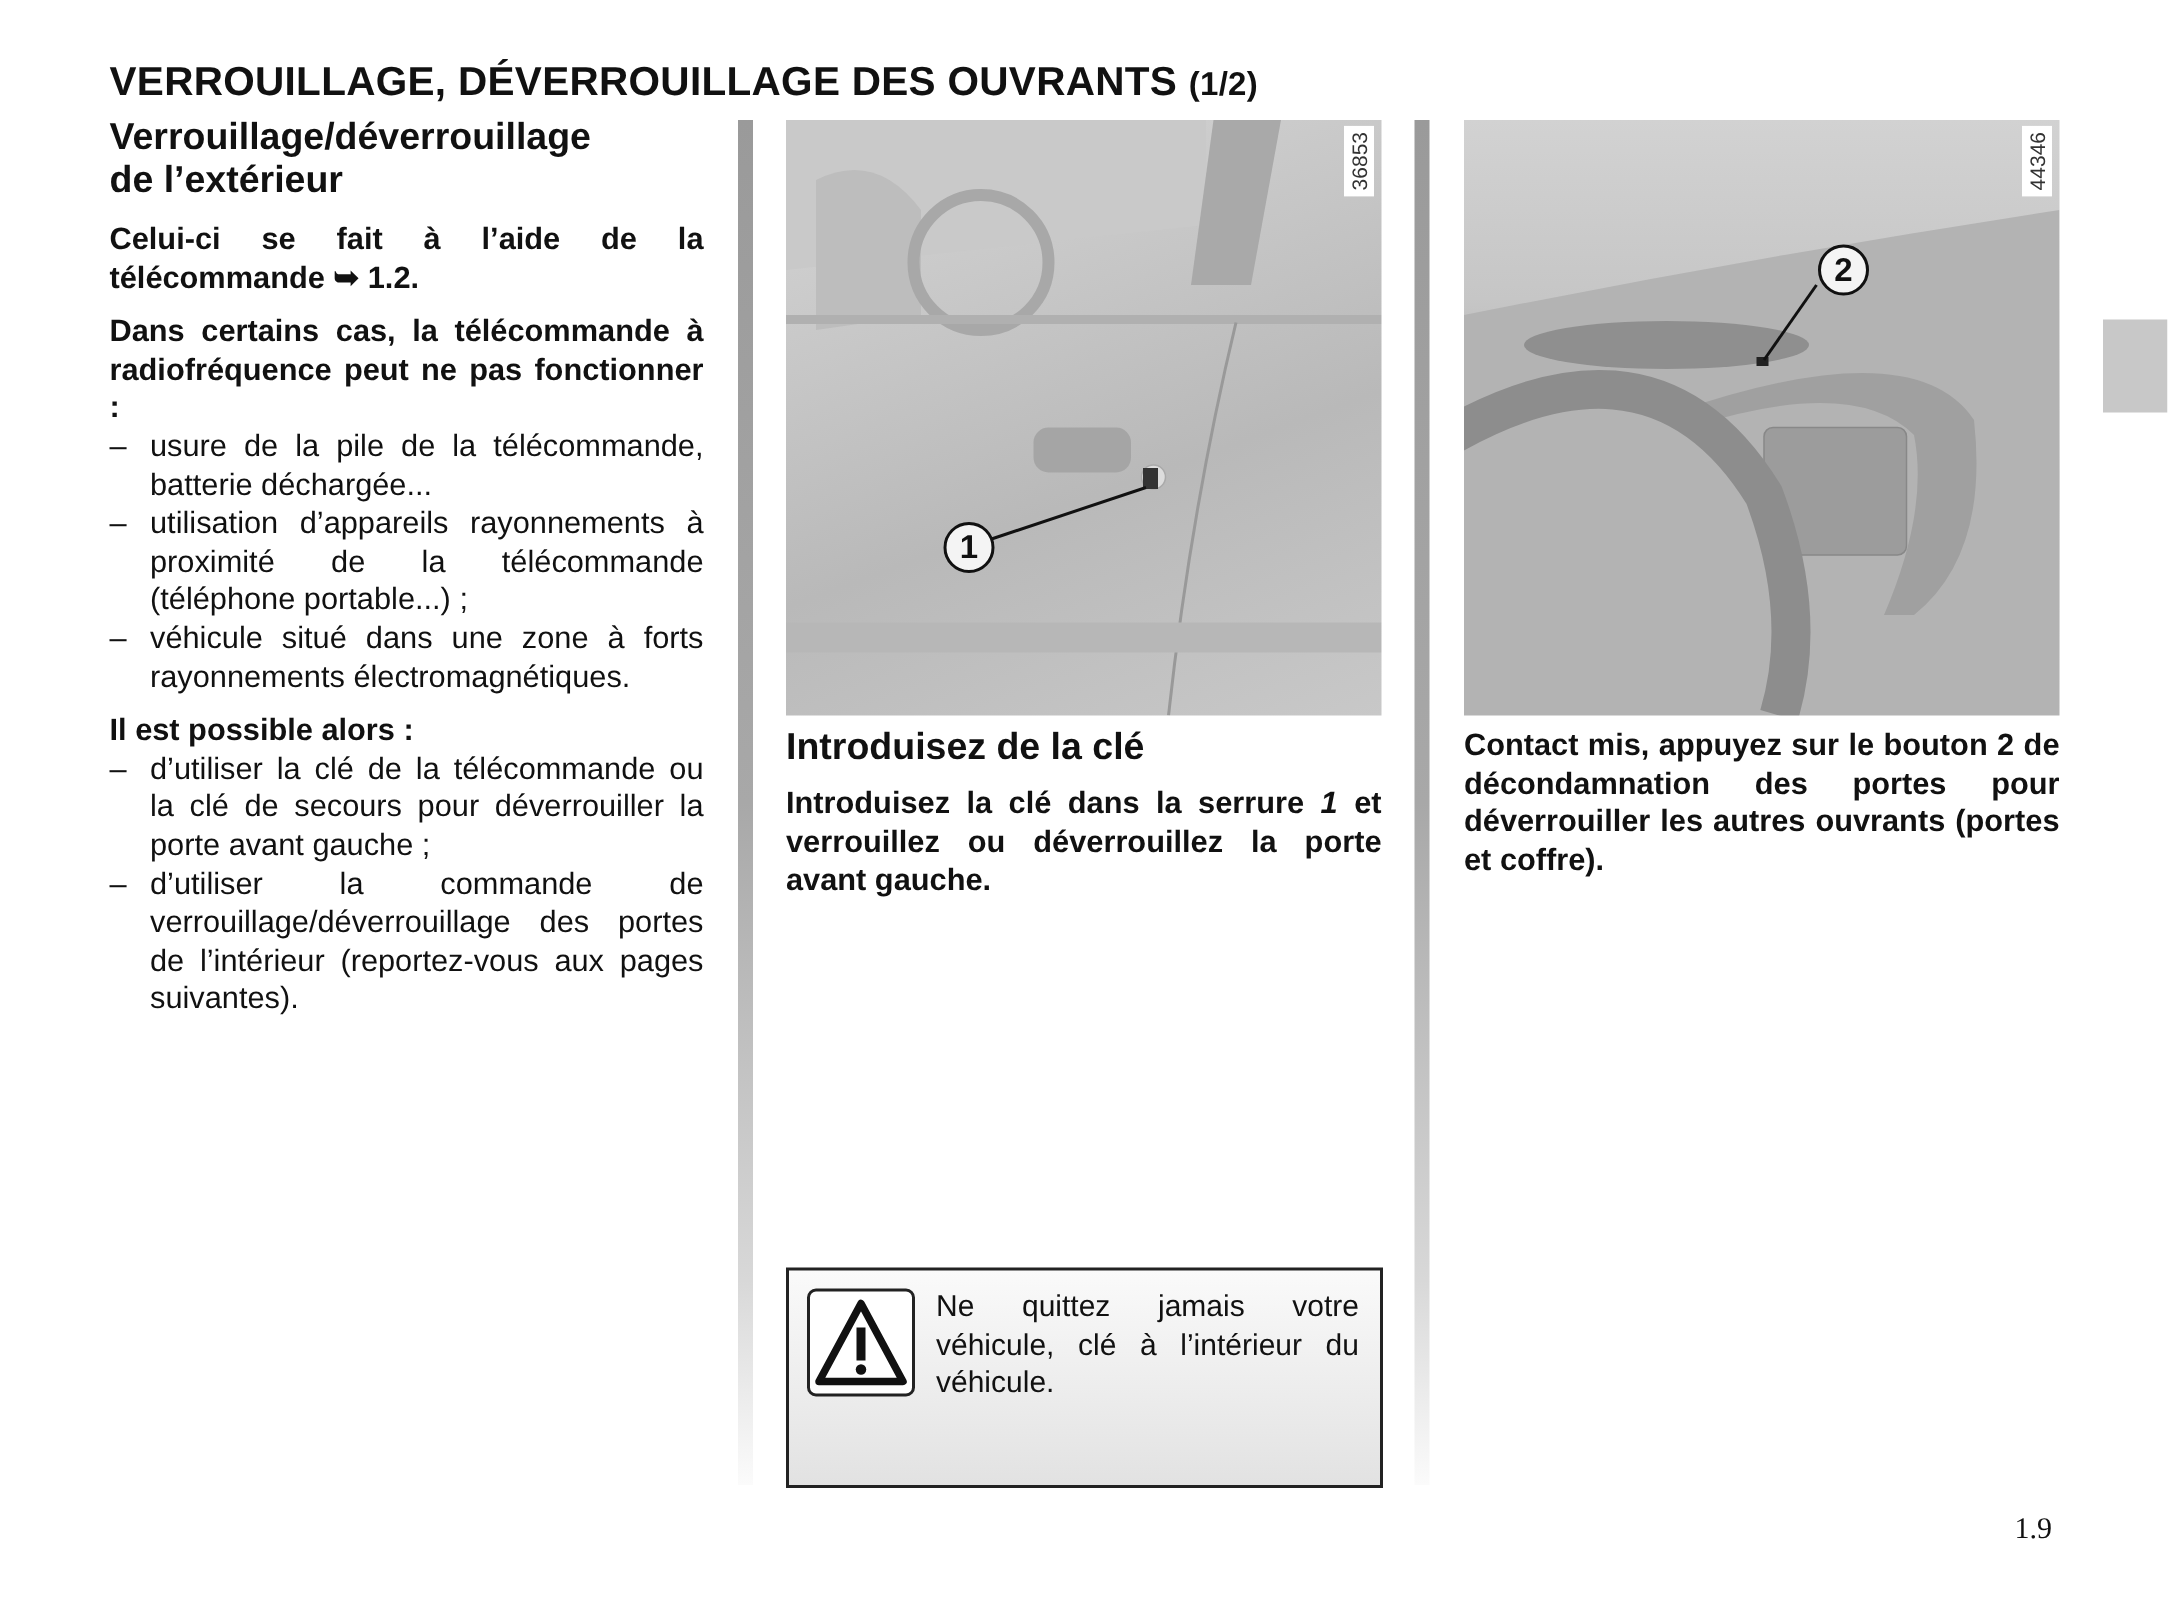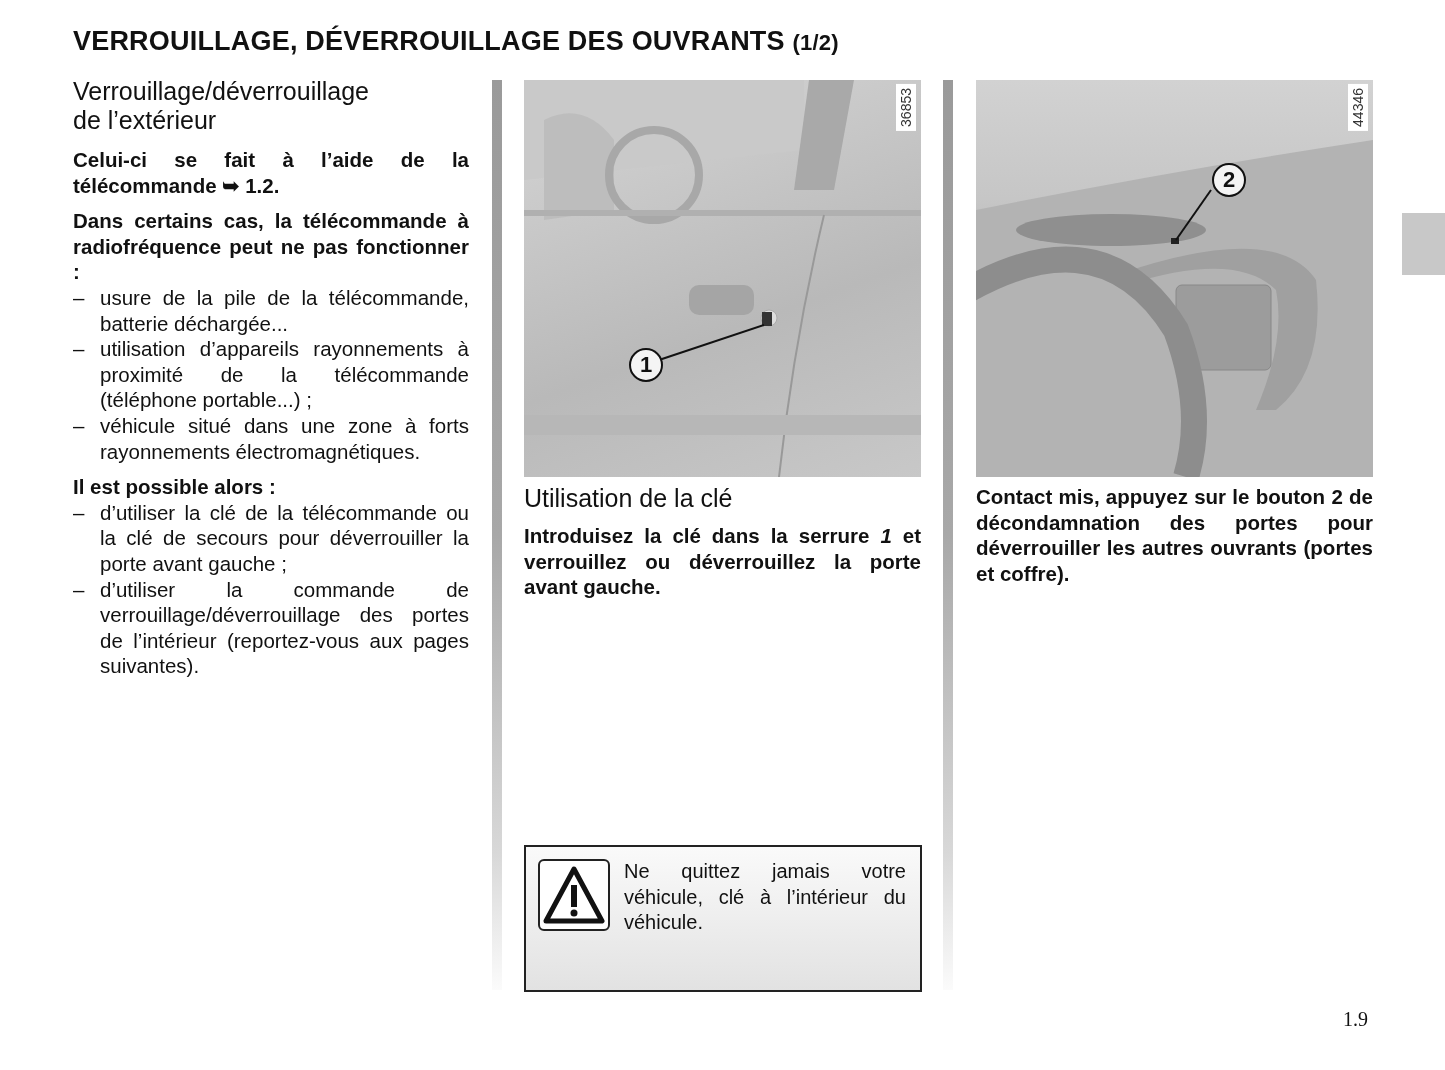--- a/index.html
+++ b/index.html
@@ -1,21 +1,21 @@
 <!DOCTYPE html>
 <html><head>
 <meta charset="utf-8">
 <style>
   html,body{margin:0;padding:0;background:#fff;}
   body{width:1445px;height:1070px;position:relative;overflow:hidden;font-family:"Liberation Sans",sans-serif;color:#111;}
-  .title{position:absolute;left:73px;top:26px;font-size:27px;font-weight:bold;letter-spacing:0.2px;white-space:nowrap;}
+  .title{position:absolute;left:73px;top:39px;font-size:27px;font-weight:bold;letter-spacing:0.2px;white-space:nowrap;}
   .title .sub{font-size:22px;}
   .col{position:absolute;font-size:20.5px;line-height:25.6px;}
   .col p{margin:0 0 10px 0;text-align:justify;text-align-last:left;font-weight:bold;}
-  .h2{font-size:25px;font-weight:normal;line-height:29px;margin:0 0 12px 0;}
+  .h2{font-size:25px;font-weight:bold;line-height:29px;margin:0 0 12px 0;}
   ul.dash{list-style:none;margin:0;padding:0;}
   ul.dash li{position:relative;padding-left:27px;text-align:justify;text-align-last:left;}
   ul.dash li .d{position:absolute;left:0;top:0;}
   .divider{position:absolute;width:10px;background:linear-gradient(#9a9a9a 0%,#a8a8a8 50%,#d8d8d8 85%,#fbfbfb 100%);}
   .figure{position:absolute;background:linear-gradient(160deg,#d6d6d6,#b9b9b9 60%,#c8c8c8);overflow:hidden;}
   .figcode{position:absolute;background:#fff;font-size:14px;writing-mode:vertical-rl;transform:rotate(180deg);padding:4px 2px;color:#333;}
   .callout{position:absolute;width:30px;height:30px;border:2px solid #111;border-radius:50%;background:#f4f4f4;font-weight:bold;font-size:22px;line-height:30px;text-align:center;}
   .warn{position:absolute;left:524px;top:845px;width:394px;height:143px;border:2px solid #222;background:linear-gradient(#fafafa,#e2e2e2);}
   .warn-icon{position:absolute;left:12px;top:12px;width:68px;height:68px;border:2px solid #222;border-radius:6px;background:#fff;}
   .warn-text{position:absolute;left:98px;top:12px;width:282px;font-size:20px;line-height:25.6px;text-align:justify;text-align-last:left;}
@@ -67,21 +67,21 @@
     <circle cx="245" cy="238" r="8" fill="#ddd" stroke="#aaa"></circle>
     <rect x="238" y="232" width="10" height="14" fill="#333"></rect>
     <line x1="240" y1="245" x2="135" y2="280" stroke="#111" stroke-width="2"></line>
     <rect x="0" y="335" width="397" height="20" fill="#b7b7b7"></rect>
   </svg>
   <div class="figcode" style="left:372px;top:4px;">36853</div>
   <div class="callout" style="left:105px;top:268px;">1</div>
 </div>
 
 <div class="col" style="left:524px;top:484px;width:397px;">
-  <div class="h2" style="margin-bottom:10px">Utilisation de la clé</div>
+  <div class="h2" style="margin-bottom:10px">Introduisez de la clé</div>
   <p><span>Introduisez la clé dans la serrure </span><b><i>1</i></b><span> et verrouillez ou déverrouillez la porte avant gauche.</span></p>
 </div>
 
 <div class="warn">
   <div class="warn-icon">
     <svg width="68" height="68" viewBox="0 0 68 68">
       <polygon points="34,8 62,60 6,60" fill="none" stroke="#111" stroke-width="5" stroke-linejoin="round"></polygon>
       <rect x="31" y="24" width="6" height="22" fill="#111"></rect>
       <circle cx="34" cy="52" r="3.5" fill="#111"></circle>
     </svg>

